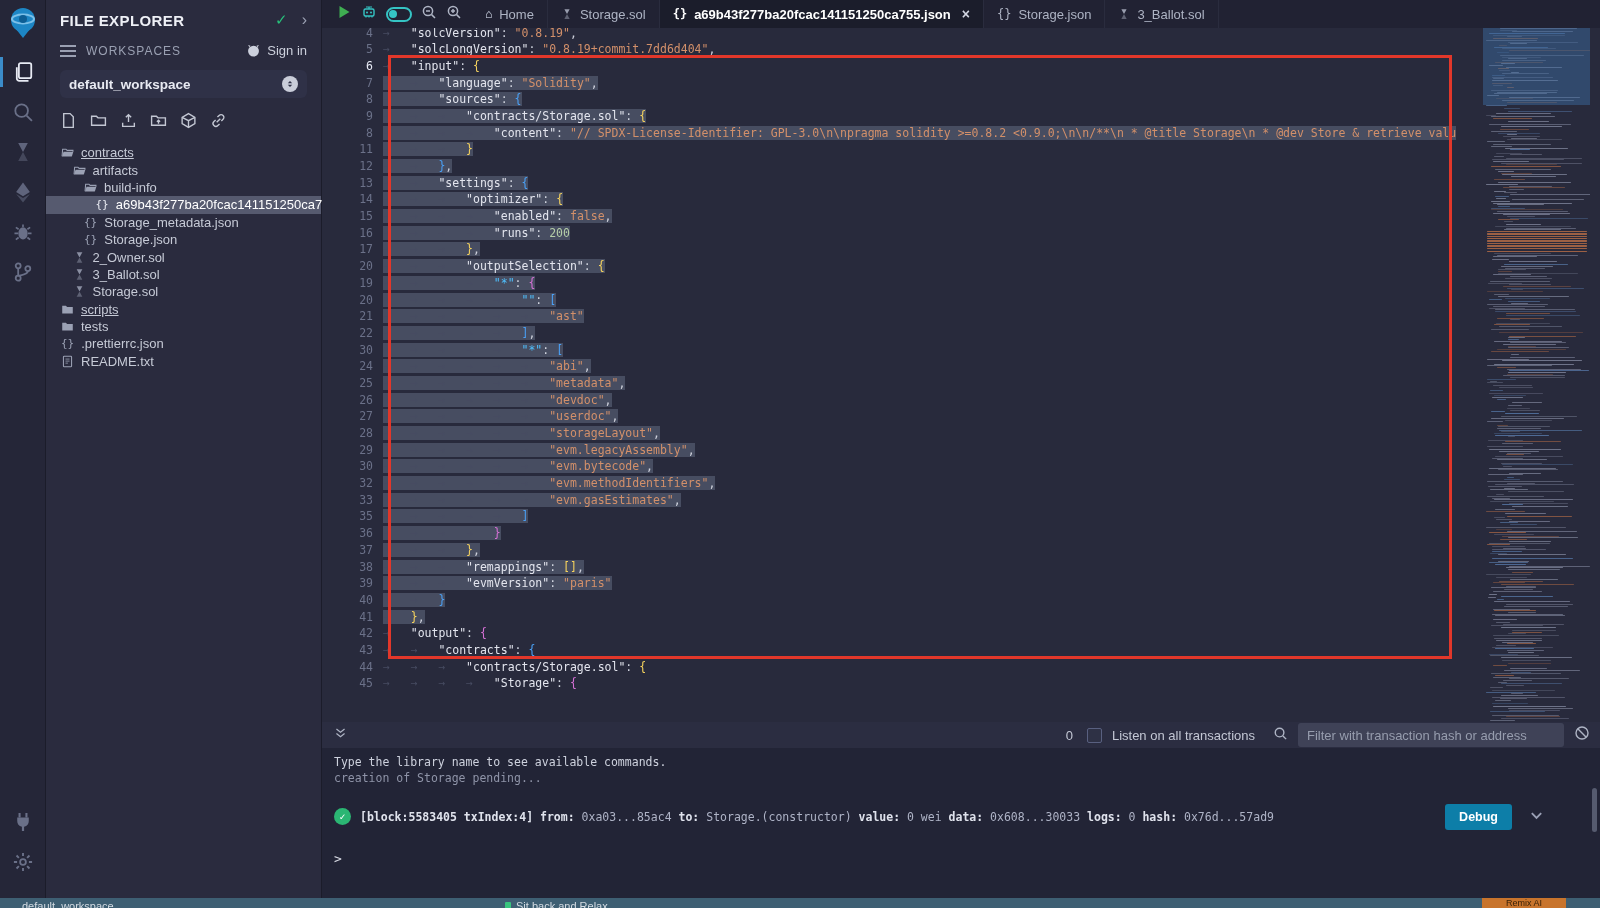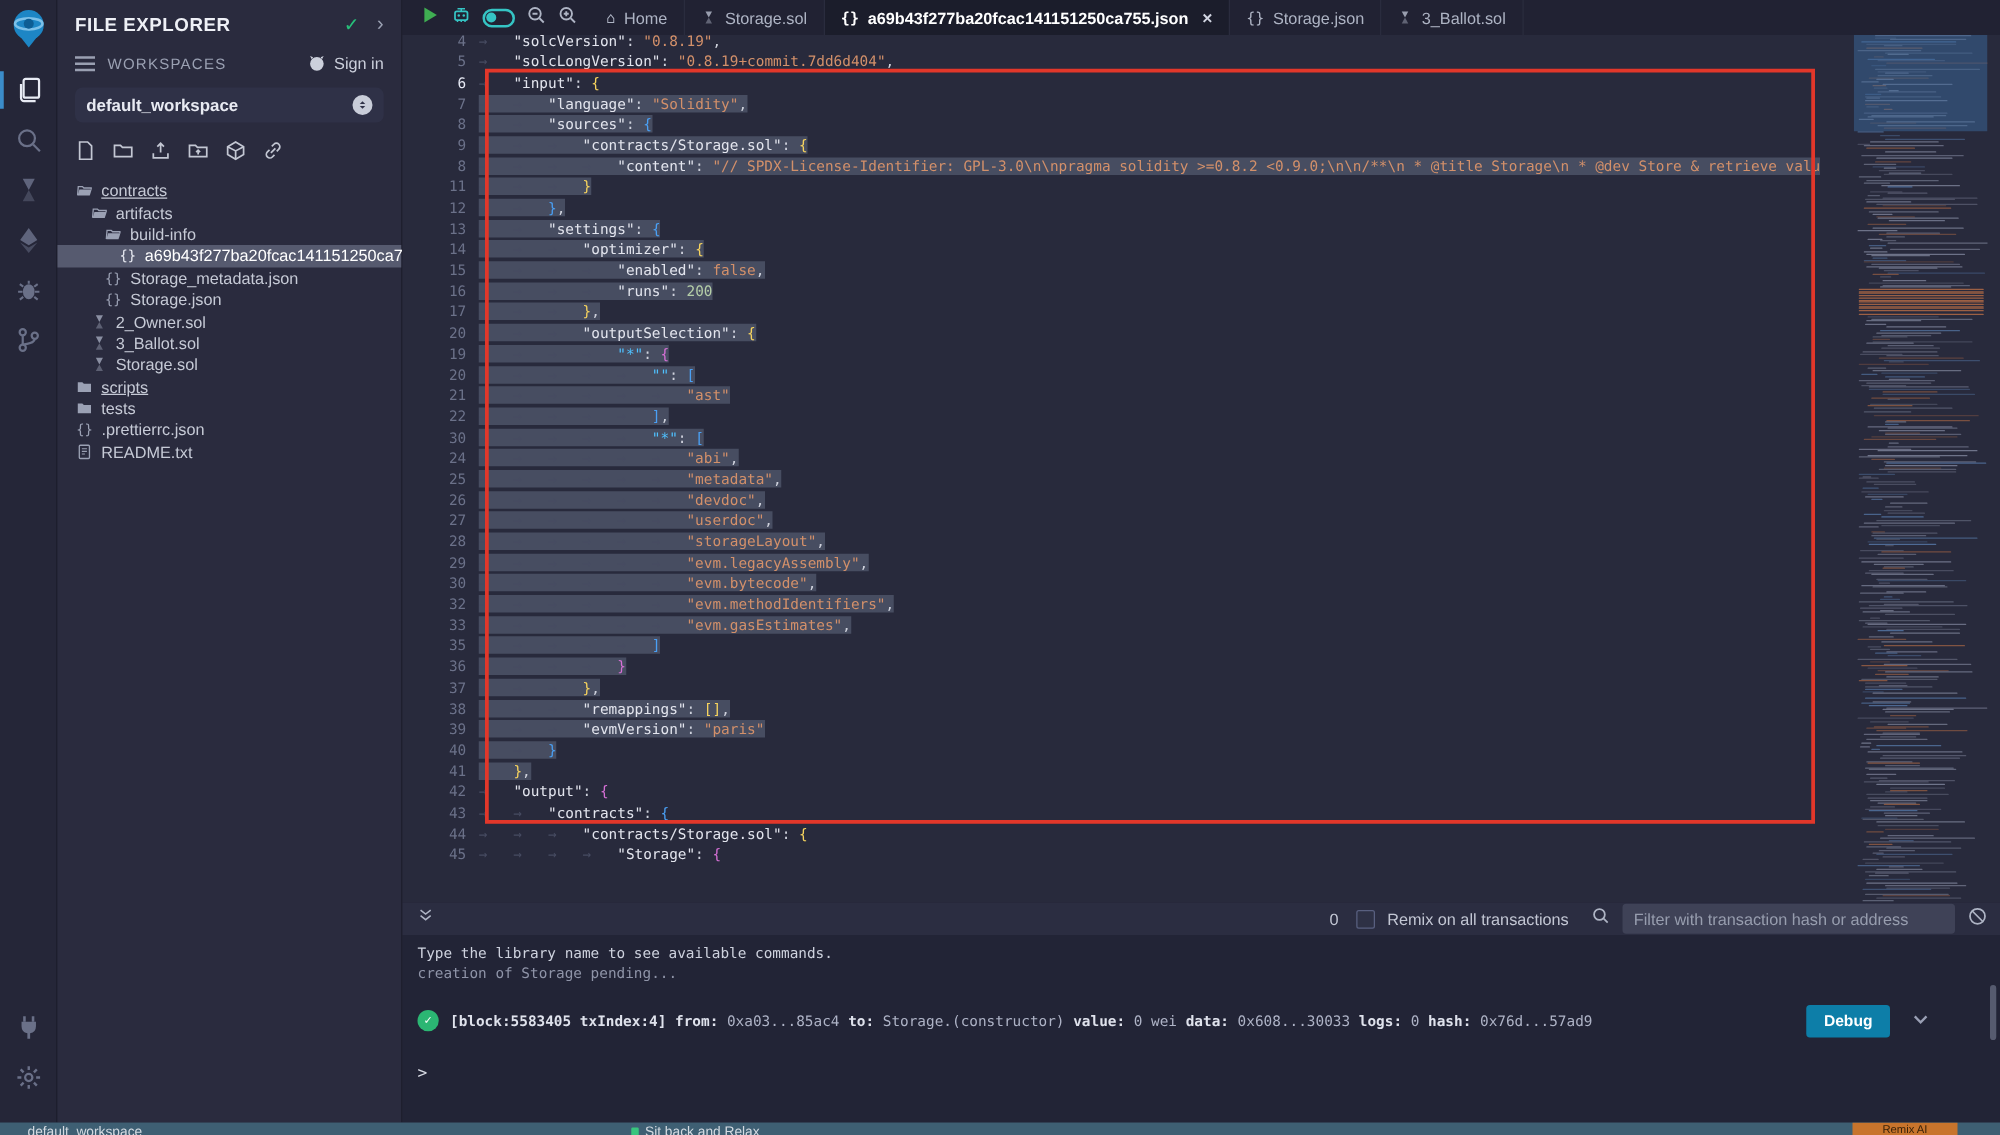--- a/index.html
+++ b/index.html
@@ -771,21 +771,21 @@
   </div>
 
   <div class="terminal">
     <div class="thead">
       <span class="collapse"><svg viewBox="0 0 16 16">
             <path d="M3 2.5l5 4 5-4M3 8l5 4 5-4" fill="none" stroke="currentColor" stroke-width="1.5"></path>
           </svg></span>
       <span class="spacer"></span>
       <span class="tcount">0</span>
       <span class="chk"></span>
-      <span class="listen">Remix on all transactions</span>
+      <span class="listen">Listen on all transactions</span>
       <span class="searchic"><svg viewBox="0 0 16 16">
             <circle cx="7" cy="7" r="4.6" fill="none" stroke="currentColor" stroke-width="1.5"></circle>
             <path d="M10.6 10.6 14 14" stroke="currentColor" stroke-width="1.5"></path>
           </svg></span>
       <input class="tfilter" placeholder="Filter with transaction hash or address" style="">
       <span class="slashic"><svg viewBox="0 0 16 16">
             <circle cx="8" cy="8" r="6" fill="none" stroke="currentColor" stroke-width="1.4"></circle>
             <path d="M3.8 3.8l8.4 8.4" stroke="currentColor" stroke-width="1.4"></path>
           </svg></span>
     </div>

